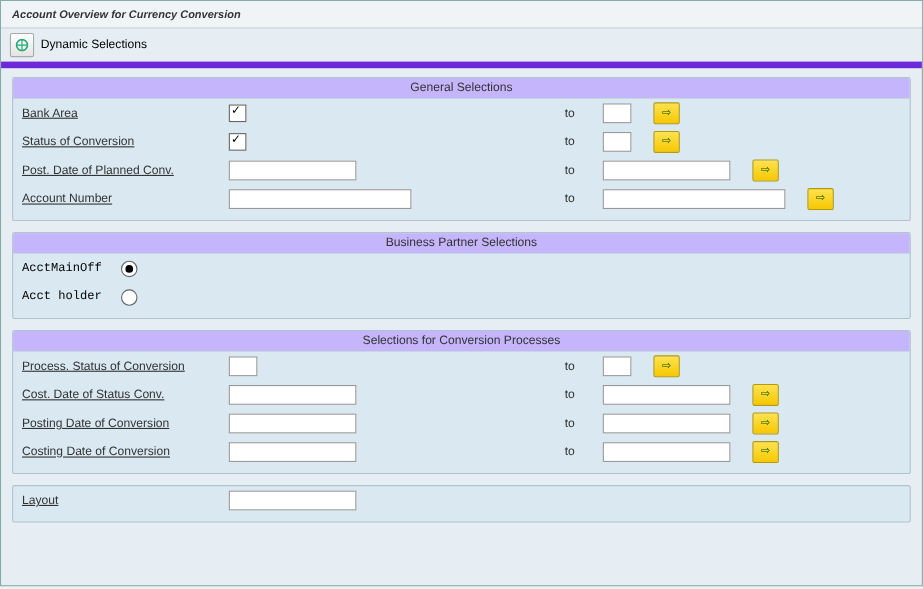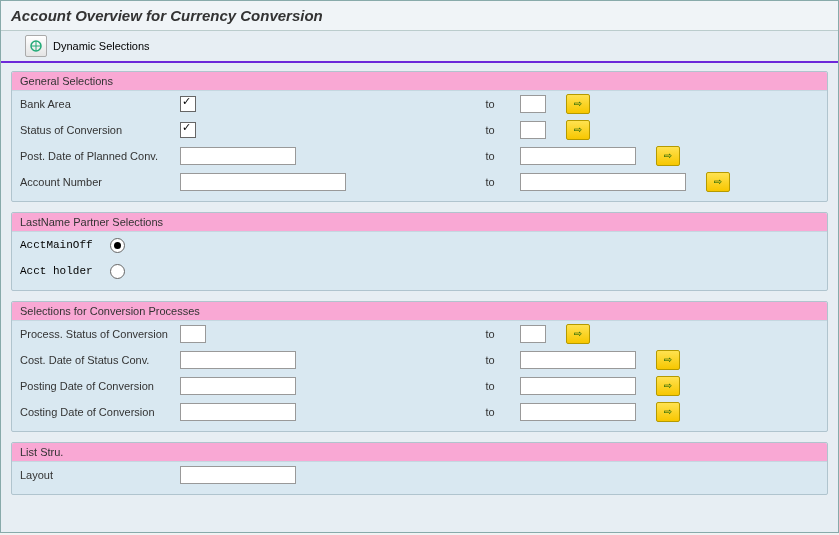--- a/index.html
+++ b/index.html
@@ -1,27 +1,27 @@
 <!DOCTYPE html>
 <html><head>
 <meta charset="utf-8">
 <style>
   body { margin:0; font-family: Arial, sans-serif; font-size:11px; background:#f2f2f2; }
   .window { width:837px; height:531px; border:1px solid #8aa; background:#e7eef3; position:relative; }
   .title-bar { background:#f0f4f7; border-bottom:1px solid #bcc; padding:6px 10px; }
-  .title-text { font-size:15px; font-weight:bold; font-style:italic; color:#333; }
-  .toolbar { background:#e7eef3; padding:4px 24px; border-bottom:2px solid #6d28d9; display:flex; align-items:center; }
+  .title-text { font-size:10px; font-weight:bold; font-style:italic; color:#333; }
+  .toolbar { background:#e7eef3; padding:4px 8px; border-bottom:6px solid #6d28d9; display:flex; align-items:center; }
   .toolbar .icon-btn { width:20px; height:20px; border:1px solid #aaa; border-radius:2px;
     background:linear-gradient(#fff,#e4e4e4); margin-right:6px; display:flex; align-items:center; justify-content:center; }
   .content { padding:8px 10px; }
   .group { border:1px solid #b0c4ce; background:#d9e8f1; border-radius:2px; margin-bottom:10px; padding:0 0 6px 0; }
-  .group-title { font-size:11px; color:#333; padding:3px 8px; border-bottom:1px solid #c5d7e0; background:#f9a8d4;
-     border-top-left-radius:2px; border-top-right-radius:2px;}
+  .group-title { font-size:11px; color:#333; padding:3px 8px; border-bottom:1px solid #c5d7e0; background:#c4b5fd;
+     border-top-left-radius:2px; border-top-right-radius:2px;text-align:center;}
   .row { display:flex; align-items:center; padding:2px 8px; min-height:22px; }
-  .lbl { width:160px; color:#333; }
+  .lbl { width:188px; color:#333;text-decoration:underline; }
   .fld { background:#fff; border:1px solid #999; height:16px; padding:0 2px; }
   .short { width:20px; }
   .med { width:110px; }
   .long { width:160px; }
   .to-col { width:60px; text-align:center; padding-left:30px; color:#333; }
   .spacer-col1 { width:250px; display:flex; align-items:center; }
   .rng-btn { width:22px; height:18px; border:1px solid #b59a00; border-radius:2px;
     background:linear-gradient(#ffe250,#f7c700); margin-left:20px; display:flex; align-items:center; justify-content:center; }
   .arrow { color:#005500; font-size:10px; line-height:1; }
   .chk { width:14px; height:14px; border:1px solid #666; background:#fff; position:relative; display:inline-block; vertical-align:middle;}
@@ -103,21 +103,21 @@
         </div>
         <div class="to-col">to</div>
         <input class="fld long" style="">
         <div class="rng-btn">
           <span class="arrow">⇨</span>
         </div>
       </div>
     </div>
 
     <div class="group">
-      <div class="group-title">LastName Partner Selections</div>
+      <div class="group-title">Business Partner Selections</div>
 
       <div class="row">
         <div class="radio-lbl-col">AcctMainOff</div>
         <span class="radio sel"></span>
       </div>
 
       <div class="row">
         <div class="radio-lbl-col">Acct holder</div>
         <span class="radio"></span>
       </div>
@@ -171,21 +171,20 @@
           </div>
         <div class="to-col">to</div>
         <input class="fld med" style="">
         <div class="rng-btn">
           <span class="arrow">⇨</span>
         </div>
       </div>
     </div>
 
     <div class="group">
-      <div class="group-title">List Stru.</div>
       <div class="row">
         <div class="lbl">Layout</div>
         <input class="fld med" style="">
       </div>
     </div>
 
   </div>
 </div>
 
 </body></html>

